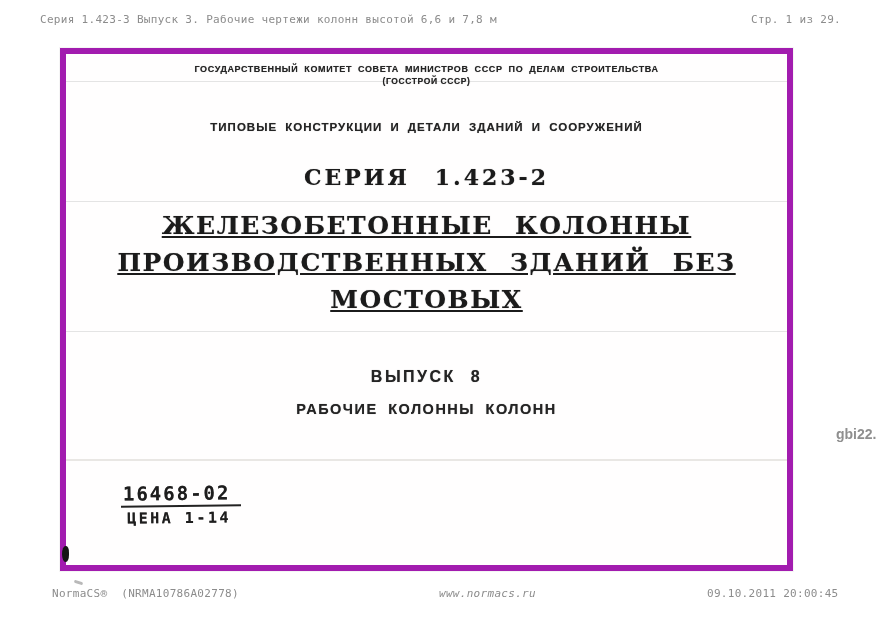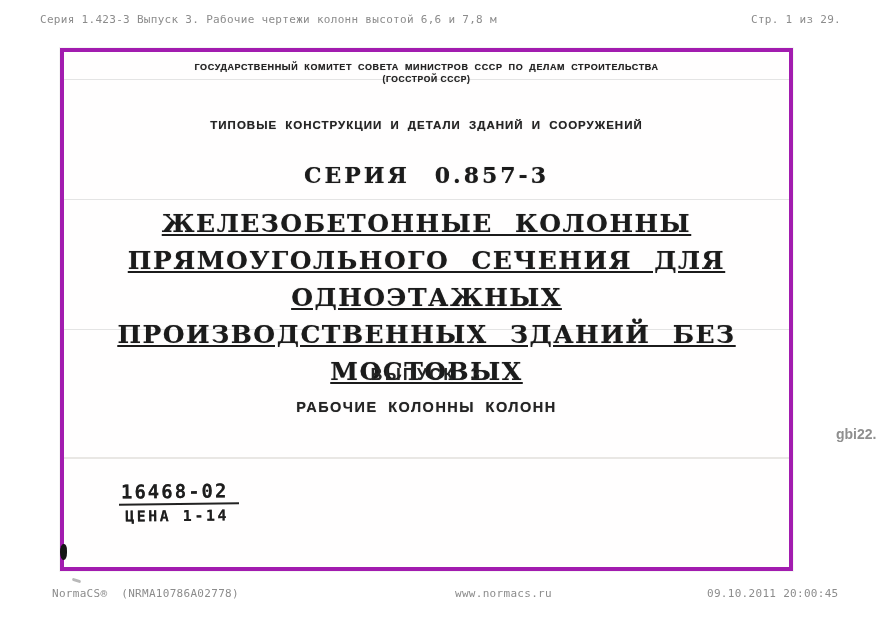--- a/index.html
+++ b/index.html
@@ -16,30 +16,30 @@
     position: absolute;
     font-family: "DejaVu Sans Mono", monospace;
     font-size: 11px;
     color: #8c8c8c;
     white-space: pre;
     letter-spacing: 0.3px;
   }
   .hdr-left  { left: 40px;  top: 13px; }
   .hdr-right { right: 36px; top: 13px; }
   .ftr-left  { left: 52px;  top: 587px; }
-  .ftr-center{ left: 455px; top: 587px; }
+  .ftr-center{ left: 439px; top: 587px; font-style: italic; }
   .ftr-right { left: 707px; top: 587px; }
 
   
   .page {
     position: absolute;
     left: 60px; top: 48px;
     width: 733px; height: 523px;
     background: #fffefe;
-    border: 4px solid #a21caf;
+    border: 6px solid #a21caf;
     box-shadow: 0 0 0 1px rgba(0,0,0,0.04);
   }
   .scanline {
     position: absolute;
     left: 0; width: 100%; height: 1px;
     background: #e4e4e4;
   }
   .sl1 { top: 27px; }
   .sl2 { top: 147px; }
   .sl3 { top: 277px; }
@@ -136,29 +136,28 @@
   <div class="scanline sl1"></div>
   <div class="scanline sl2"></div>
   <div class="scanline sl3"></div>
   <div class="scanline sl4"></div>
 
   <div class="ctr scan-sans org-line1">ГОСУДАРСТВЕННЫЙ КОМИТЕТ СОВЕТА МИНИСТРОВ СССР ПО ДЕЛАМ СТРОИТЕЛЬСТВА</div>
   <div class="ctr scan-sans org-line2">(ГОССТРОЙ СССР)</div>
 
   <div class="ctr scan-sans category">ТИПОВЫЕ КОНСТРУКЦИИ И ДЕТАЛИ ЗДАНИЙ И СООРУЖЕНИЙ</div>
 
-  <div class="ctr scan-serif series">СЕРИЯ 0.857-3</div>
+  <div class="ctr scan-serif series">СЕРИЯ 1.423-2</div>
 
   <div class="ctr scan-serif main-title">
     <div>ЖЕЛЕЗОБЕТОННЫЕ КОЛОННЫ</div>
-    <div>ПРЯМОУГОЛЬНОГО СЕЧЕНИЯ ДЛЯ ОДНОЭТАЖНЫХ</div>
     <div>ПРОИЗВОДСТВЕННЫХ ЗДАНИЙ БЕЗ МОСТОВЫХ</div>
   </div>
 
-  <div class="ctr scan-sans issue">ВЫПУСК 3</div>
+  <div class="ctr scan-sans issue">ВЫПУСК 8</div>
   <div class="ctr scan-sans sub1">РАБОЧИЕ КОЛОННЫ КОЛОНН</div>
 
   <div class="stamp">
     <div class="stamp-number">16468-02</div>
     <div class="stamp-price">ЦЕНА 1-14</div>
   </div>
 
   <div class="ink-blot"></div>
   <div class="speck"></div>
 </div>

